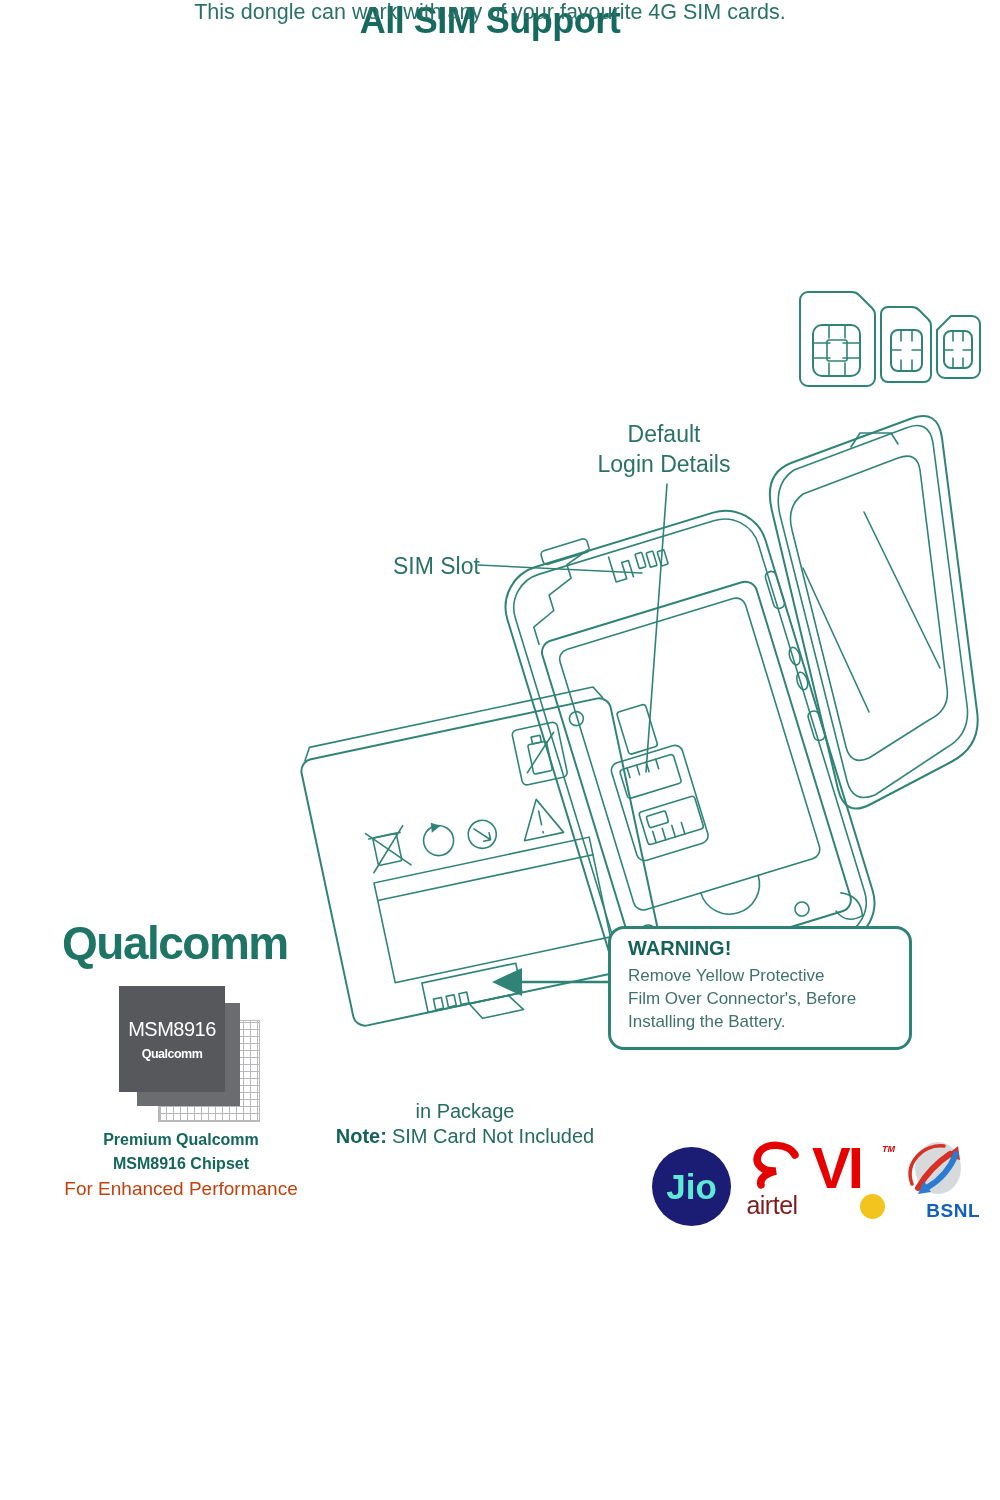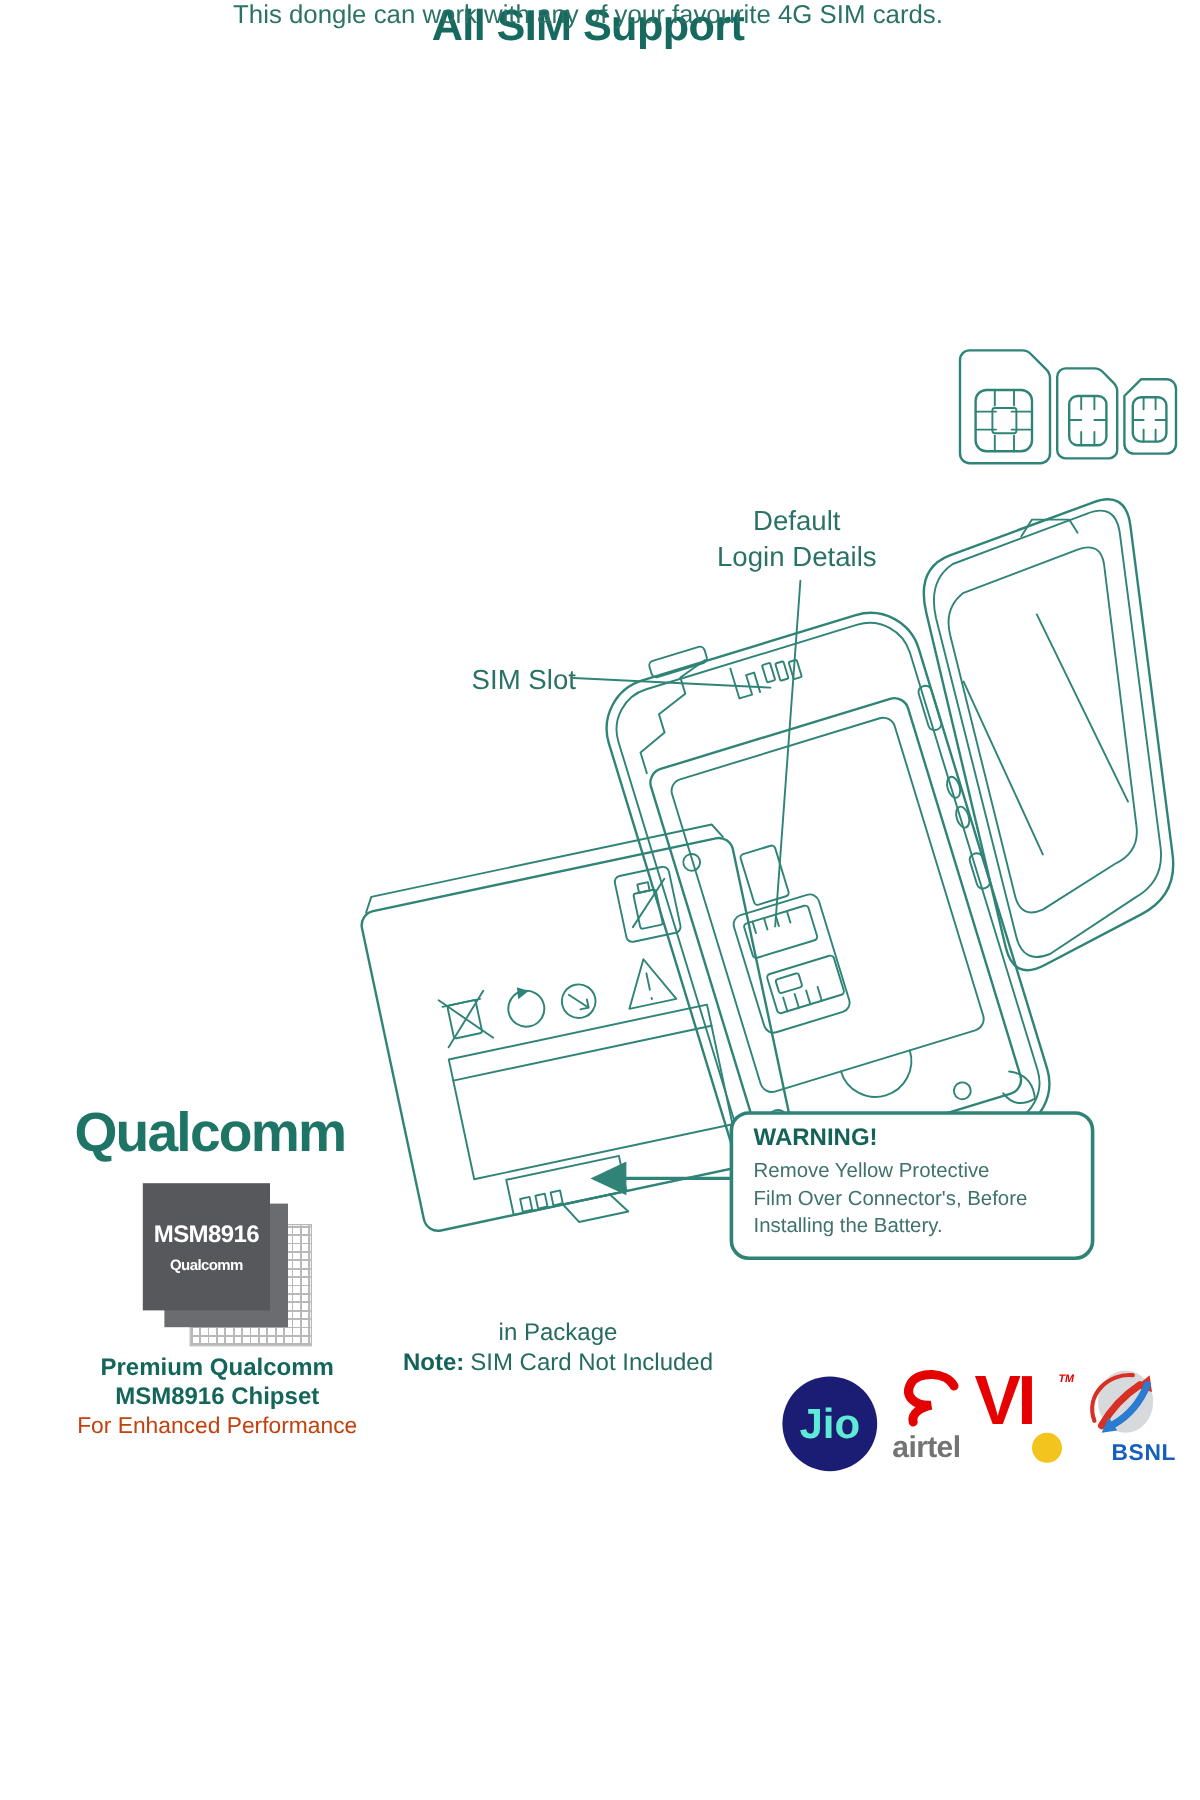--- a/index.html
+++ b/index.html
@@ -25,31 +25,31 @@
   .note b{color:#14635a;margin-right:5px;}
   
   .qlogo{left:62px;top:916px;font-size:46px;font-weight:bold;color:#1e7566;letter-spacing:-1.5px;}
   .chip-grid{left:158px;top:1020px;width:100px;height:100px;
     background-image:repeating-linear-gradient(0deg,#b7b8ba 0 1.5px,transparent 1.5px 7px),
                      repeating-linear-gradient(90deg,#b7b8ba 0 1.5px,transparent 1.5px 7px);
     border:1.5px solid #b7b8ba;}
   .chip-mid{left:137px;top:1003px;width:103px;height:103px;background:#6b6c6f;}
   .chip-main{left:119px;top:986px;width:106px;height:106px;background:#57585b;
              display:flex;flex-direction:column;align-items:center;justify-content:center;}
-  .chip-model{color:#fff;font-size:20px;font-weight:bold;letter-spacing:-0.5px;}
+  .chip-model{color:#fff;font-size:20px;font-weight:normal;letter-spacing:-0.5px;}
   .chip-brand{color:#fff;font-size:12.5px;font-weight:bold;margin-top:6px;letter-spacing:-0.5px;}
   .premium{left:35px;top:1128px;width:292px;text-align:center;}
-  .premium .b{font-size:20px;font-weight:bold;color:#14665b;line-height:24px;}
+  .premium .b{font-size:16px;font-weight:bold;color:#14665b;line-height:24px;}
   .premium .r{font-size:19px;color:#c2410c;line-height:26px;}
   
   .jio{left:652px;top:1147px;width:79px;height:79px;border-radius:50%;background:#1b1d75;
        display:flex;align-items:center;justify-content:center;
        color:#5eead4;font-size:35px;font-weight:bold;}
   .airtel{left:733px;top:1139px;width:78px;text-align:center;}
-  .airtel-word{font-size:25px;color:#737373;font-weight:700;letter-spacing:-0.5px;margin-top:-4px;}
+  .airtel-word{font-size:25px;color:#7f1d1d;font-weight:400;letter-spacing:-0.5px;margin-top:-4px;}
   .vi{left:806px;top:1142px;width:94px;height:84px;}
   .vi-word{position:absolute;left:6px;top:-8px;font-size:58px;font-weight:800;
            color:#e60000;letter-spacing:-3px;}
   .vi-tm{position:absolute;left:76px;top:2px;font-size:9px;font-weight:bold;color:#e60000;font-style:italic;}
   .vi-dot{position:absolute;left:54px;top:52px;width:25px;height:25px;border-radius:50%;background:#f2c41d;}
   .bsnl{left:896px;top:1140px;width:84px;text-align:center;}
   .bsnl-word{font-size:19px;font-weight:bold;color:#1560bd;letter-spacing:0.5px;margin-top:-2px;text-align:right;}
   
   svg.art{position:absolute;left:0;top:0;}
   svg.art *{stroke:#2f8477;fill:none;stroke-width:2;stroke-linejoin:round;stroke-linecap:round;}

